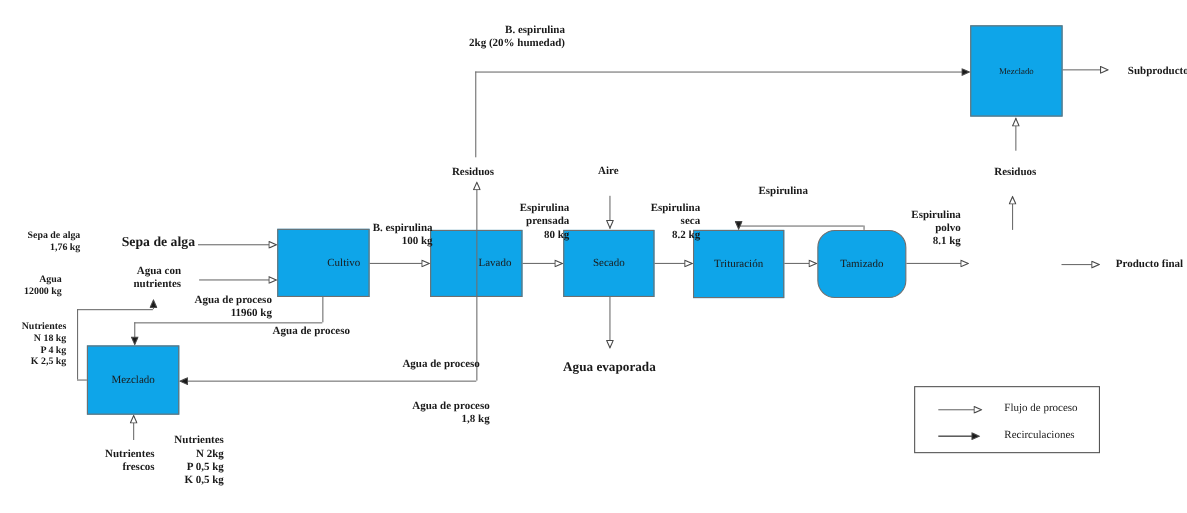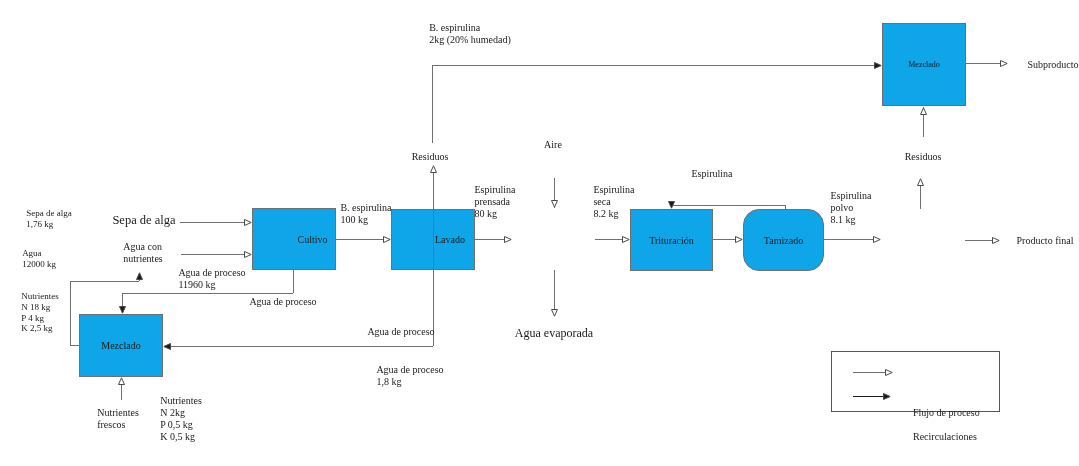--- a/index.html
+++ b/index.html
@@ -15,48 +15,51 @@
     position:absolute;
     box-sizing:border-box;
     border:1px solid #6f6f6f;
     background:#0ea5e9;
     display:flex;align-items:center;justify-content:center;
     text-align:center;
   }
   .lbl{
     position:absolute;
     transform:translateX(-50%);
-    text-align:left;
+    text-align:right;
     line-height:1.2;
     white-space:nowrap;
+    font-weight:bold;
   }
   .lbl span{display:block;}
   .lbl-left{
     position:absolute;
     text-align:right;
     line-height:1.2;
     white-space:nowrap;
-    margin-top:41px;
   }
   .ln{position:absolute;background:#6f6f6f;}
   .ah{position:absolute;display:block;}
   .frame{
     position:absolute;box-sizing:border-box;
     border:1px solid #555555;background:#ffffff;
   }
 </style>
 </head>
 <body>
 
 <div class="stage" id="canvas">
     <div class="box" style="left: 252px; top: 208px; width: 84px; height: 62px; font-size: 10px; padding-left: 37px;">
       <span>Cultivo</span>
     </div>
     <div class="box" style="left: 391px; top: 209px; width: 84px; height: 61px; font-size: 10px; padding-left: 34px;">
       <span>Lavado</span>
+    </div>
+    <div class="box" style="left: 512px; top: 209px; width: 83px; height: 61px; font-size: 10px;">
+      <span>Secado</span>
     </div>
     <div class="box" style="left: 630px; top: 209px; width: 83px; height: 62px; font-size: 10px;">
       <span>Trituración</span>
     </div>
     <div class="box" style="left: 743px; top: 209px; width: 81px; height: 62px; font-size: 10px; border-radius: 16px;">
       <span>Tamizado</span>
     </div>
     <div class="box" style="left: 79px; top: 314px; width: 84px; height: 63px; font-size: 10px;">
       <span>Mezclado</span>
     </div>
@@ -205,21 +208,21 @@
     </div>
     <div class="lbl" style="left: 470px; top: 22px; font-size: 10px;">
       <span>B. espirulina</span>
       <span>2kg (20% humedad)</span>
     </div>
     <div class="lbl" style="left: 495px; top: 184px; font-size: 10px;">
       <span>Espirulina</span>
       <span>prensada</span>
       <span>80 kg</span>
     </div>
-    <div class="lbl" style="left: 553px; top: 139px; font-size: 10px;">
+    <div class="lbl" style="left: 553px; top: 150px; font-size: 10px;">
       <span>Aire</span>
     </div>
     <div class="lbl" style="left: 554px; top: 326px; font-size: 12px;">
       <span>Agua evaporada</span>
     </div>
     <div class="lbl" style="left: 614px; top: 184px; font-size: 10px;">
       <span>Espirulina</span>
       <span>seca</span>
       <span>8.2 kg</span>
     </div>

